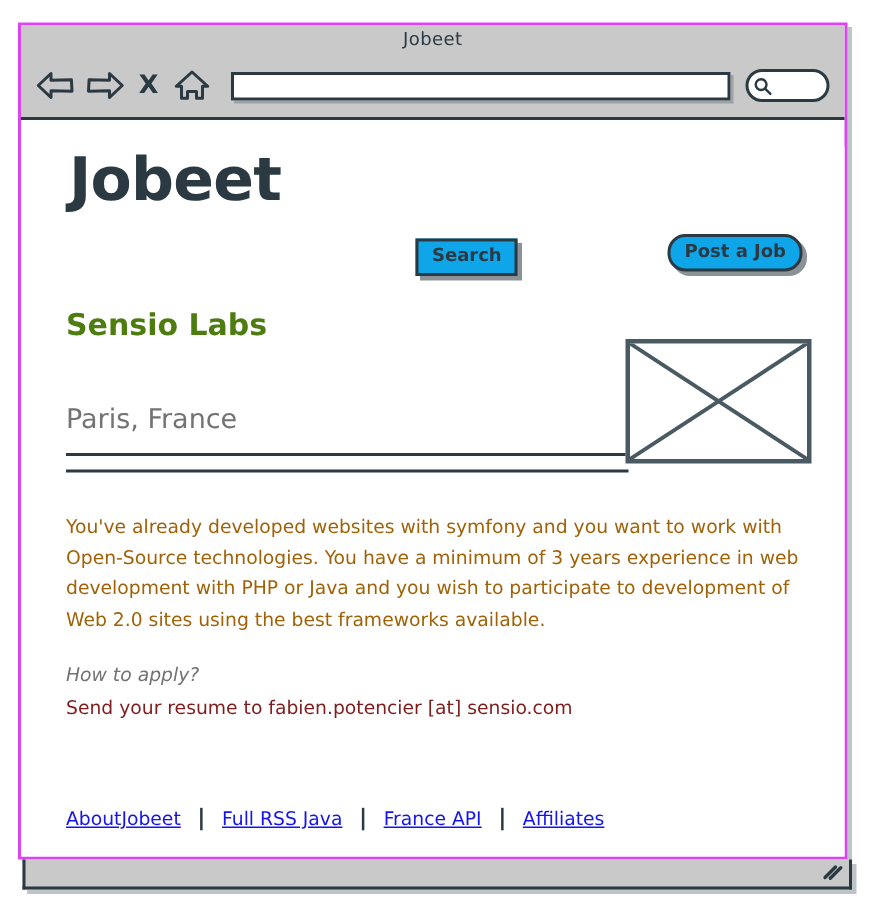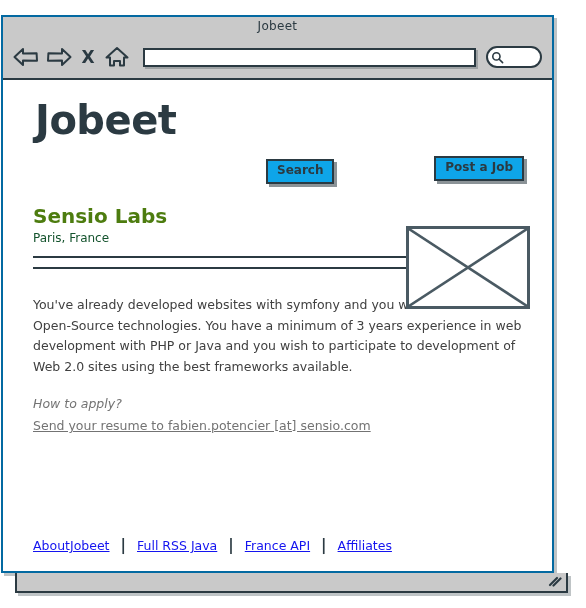--- a/index.html
+++ b/index.html
@@ -11,26 +11,26 @@
     width: 586px;
     height: 608px;
     font-family: "DejaVu Sans", sans-serif;
     color: #2b3a42;
     overflow: hidden;
   }
 
   
   .browser-window {
     position: absolute;
-    left: 1px;
+    left: 12px;
     top: 15px;
     width: 553px;
     height: 558px;
     box-sizing: border-box;
-    border: 2px solid #0369a1;
+    border: 2px solid #d946ef;
     background: #ffffff;
     box-shadow: 3px 3px 0 rgba(43,58,66,0.30);
   }
 
   
   .chrome {
     position: relative;
     height: 63px;
     background: #c9c9c9;
     border-bottom: 2px solid #2b3a42;
@@ -148,36 +148,37 @@
     font-family: "DejaVu Sans", sans-serif;
     font-size: 12px;
     font-weight: 600;
     color: #2b3a42;
     padding: 3px 9px 4px 9px;
     box-sizing: border-box;
     line-height: 1.15;
     white-space: nowrap;
   }
   .btn-search { left: 245px; top: 3px; }
-  .btn-post   { right: 10px;  top: 0px; }
+  .btn-post   { right: 10px;  top: 0px; border-radius: 12px; }
 
   
   .job-head {
     margin: 14px 0 0 12px;
   }
   .company {
     font-size: 20px;
     font-weight: 700;
     line-height: 1.25;
     color: #4d7c0f;
   }
   .location {
-    font-size: 12px;
+    font-size: 18px;
     line-height: 1.5;
-    color: #14532d;
+    color: #737373;
+    margin-top: 37px;
   }
 
   .rule {
     height: 0;
     border-top: 2px solid #2b3a42;
     margin: 9px 0 0 12px;
     width: 375px;
   }
   .job-title {
     font-size: 13px;
@@ -198,33 +199,32 @@
     background: #ffffff;
   }
   .img-ph svg { display: block; }
 
   
   .desc {
     font-size: 12.5px;
     line-height: 20.5px;
     margin: 26px 0 0 12px;
     width: 492px;
-    color: #404040;
+    color: #a16207;
   }
   .how {
     font-size: 12.5px;
     font-style: italic;
     margin: 19px 0 0 12px;
     color: #737373;
   }
   .apply {
     font-size: 12.5px;
     margin: 7px 0 0 12px;
-    color: #737373;
-    text-decoration: underline;
+    color: #7f1d1d;
   }
 
   
   .footer {
     position: absolute;
     left: 30px;
     bottom: 18px;
     display: flex;
   }
   .footer a {

